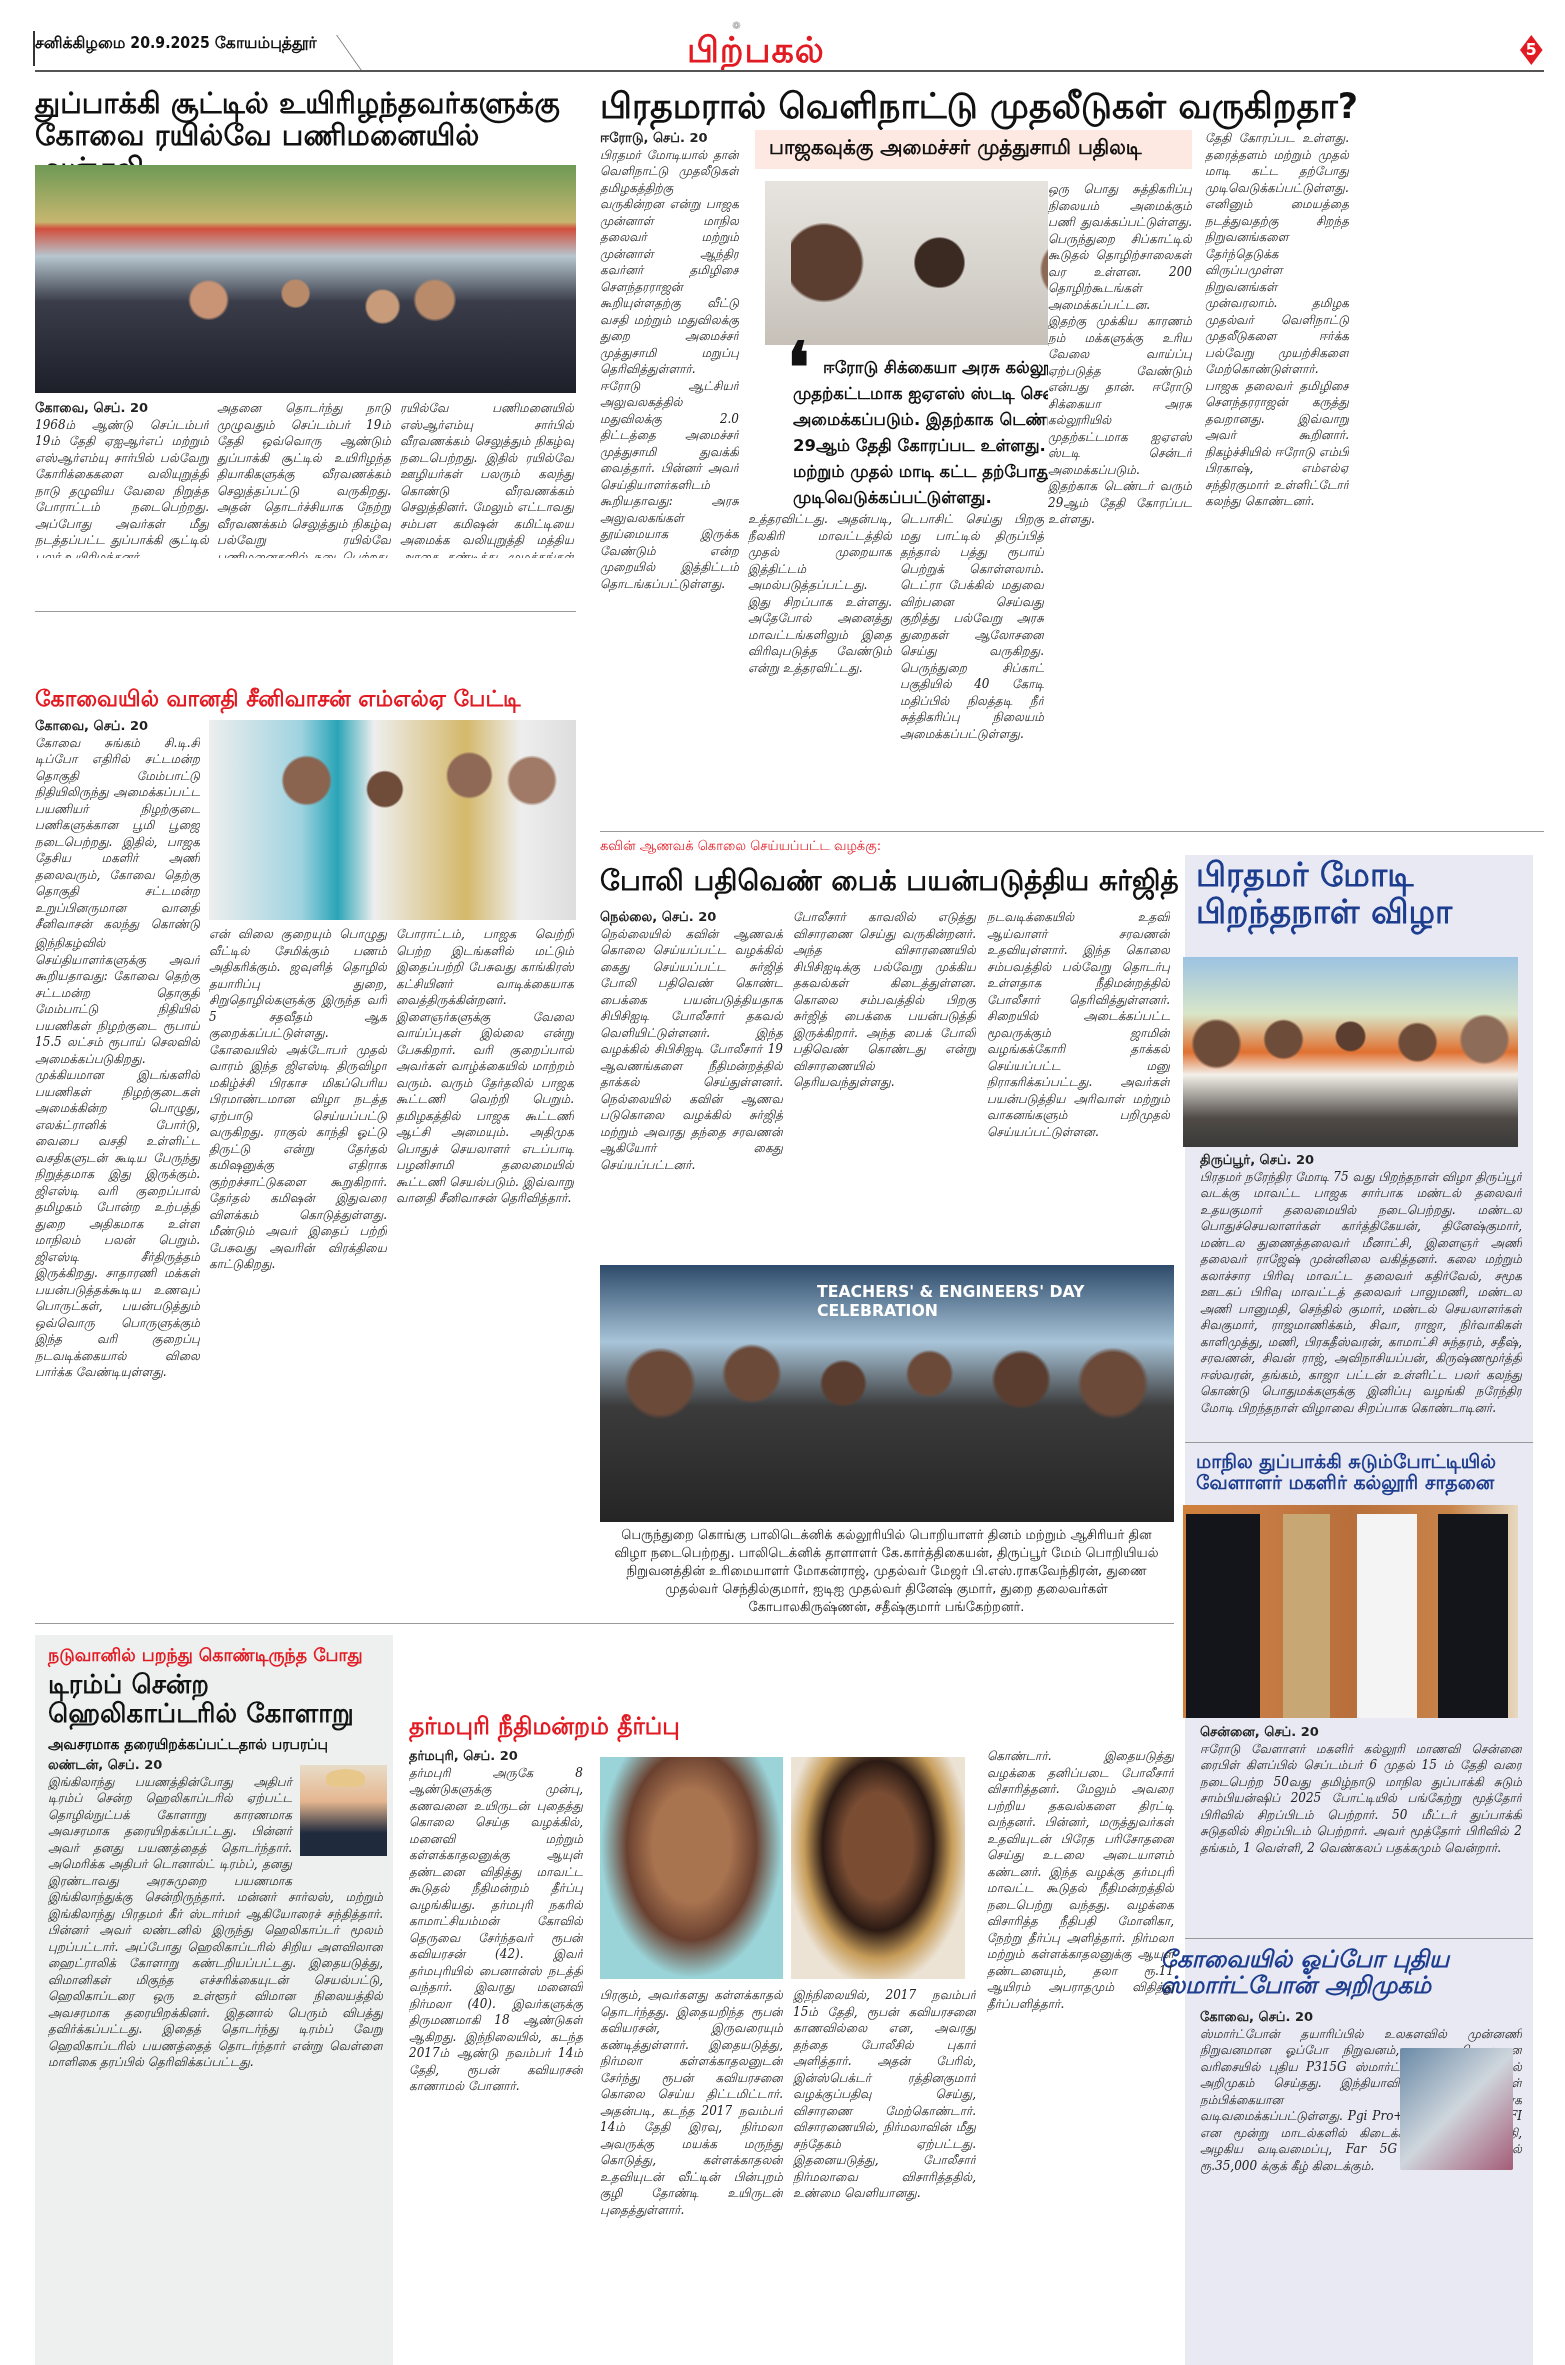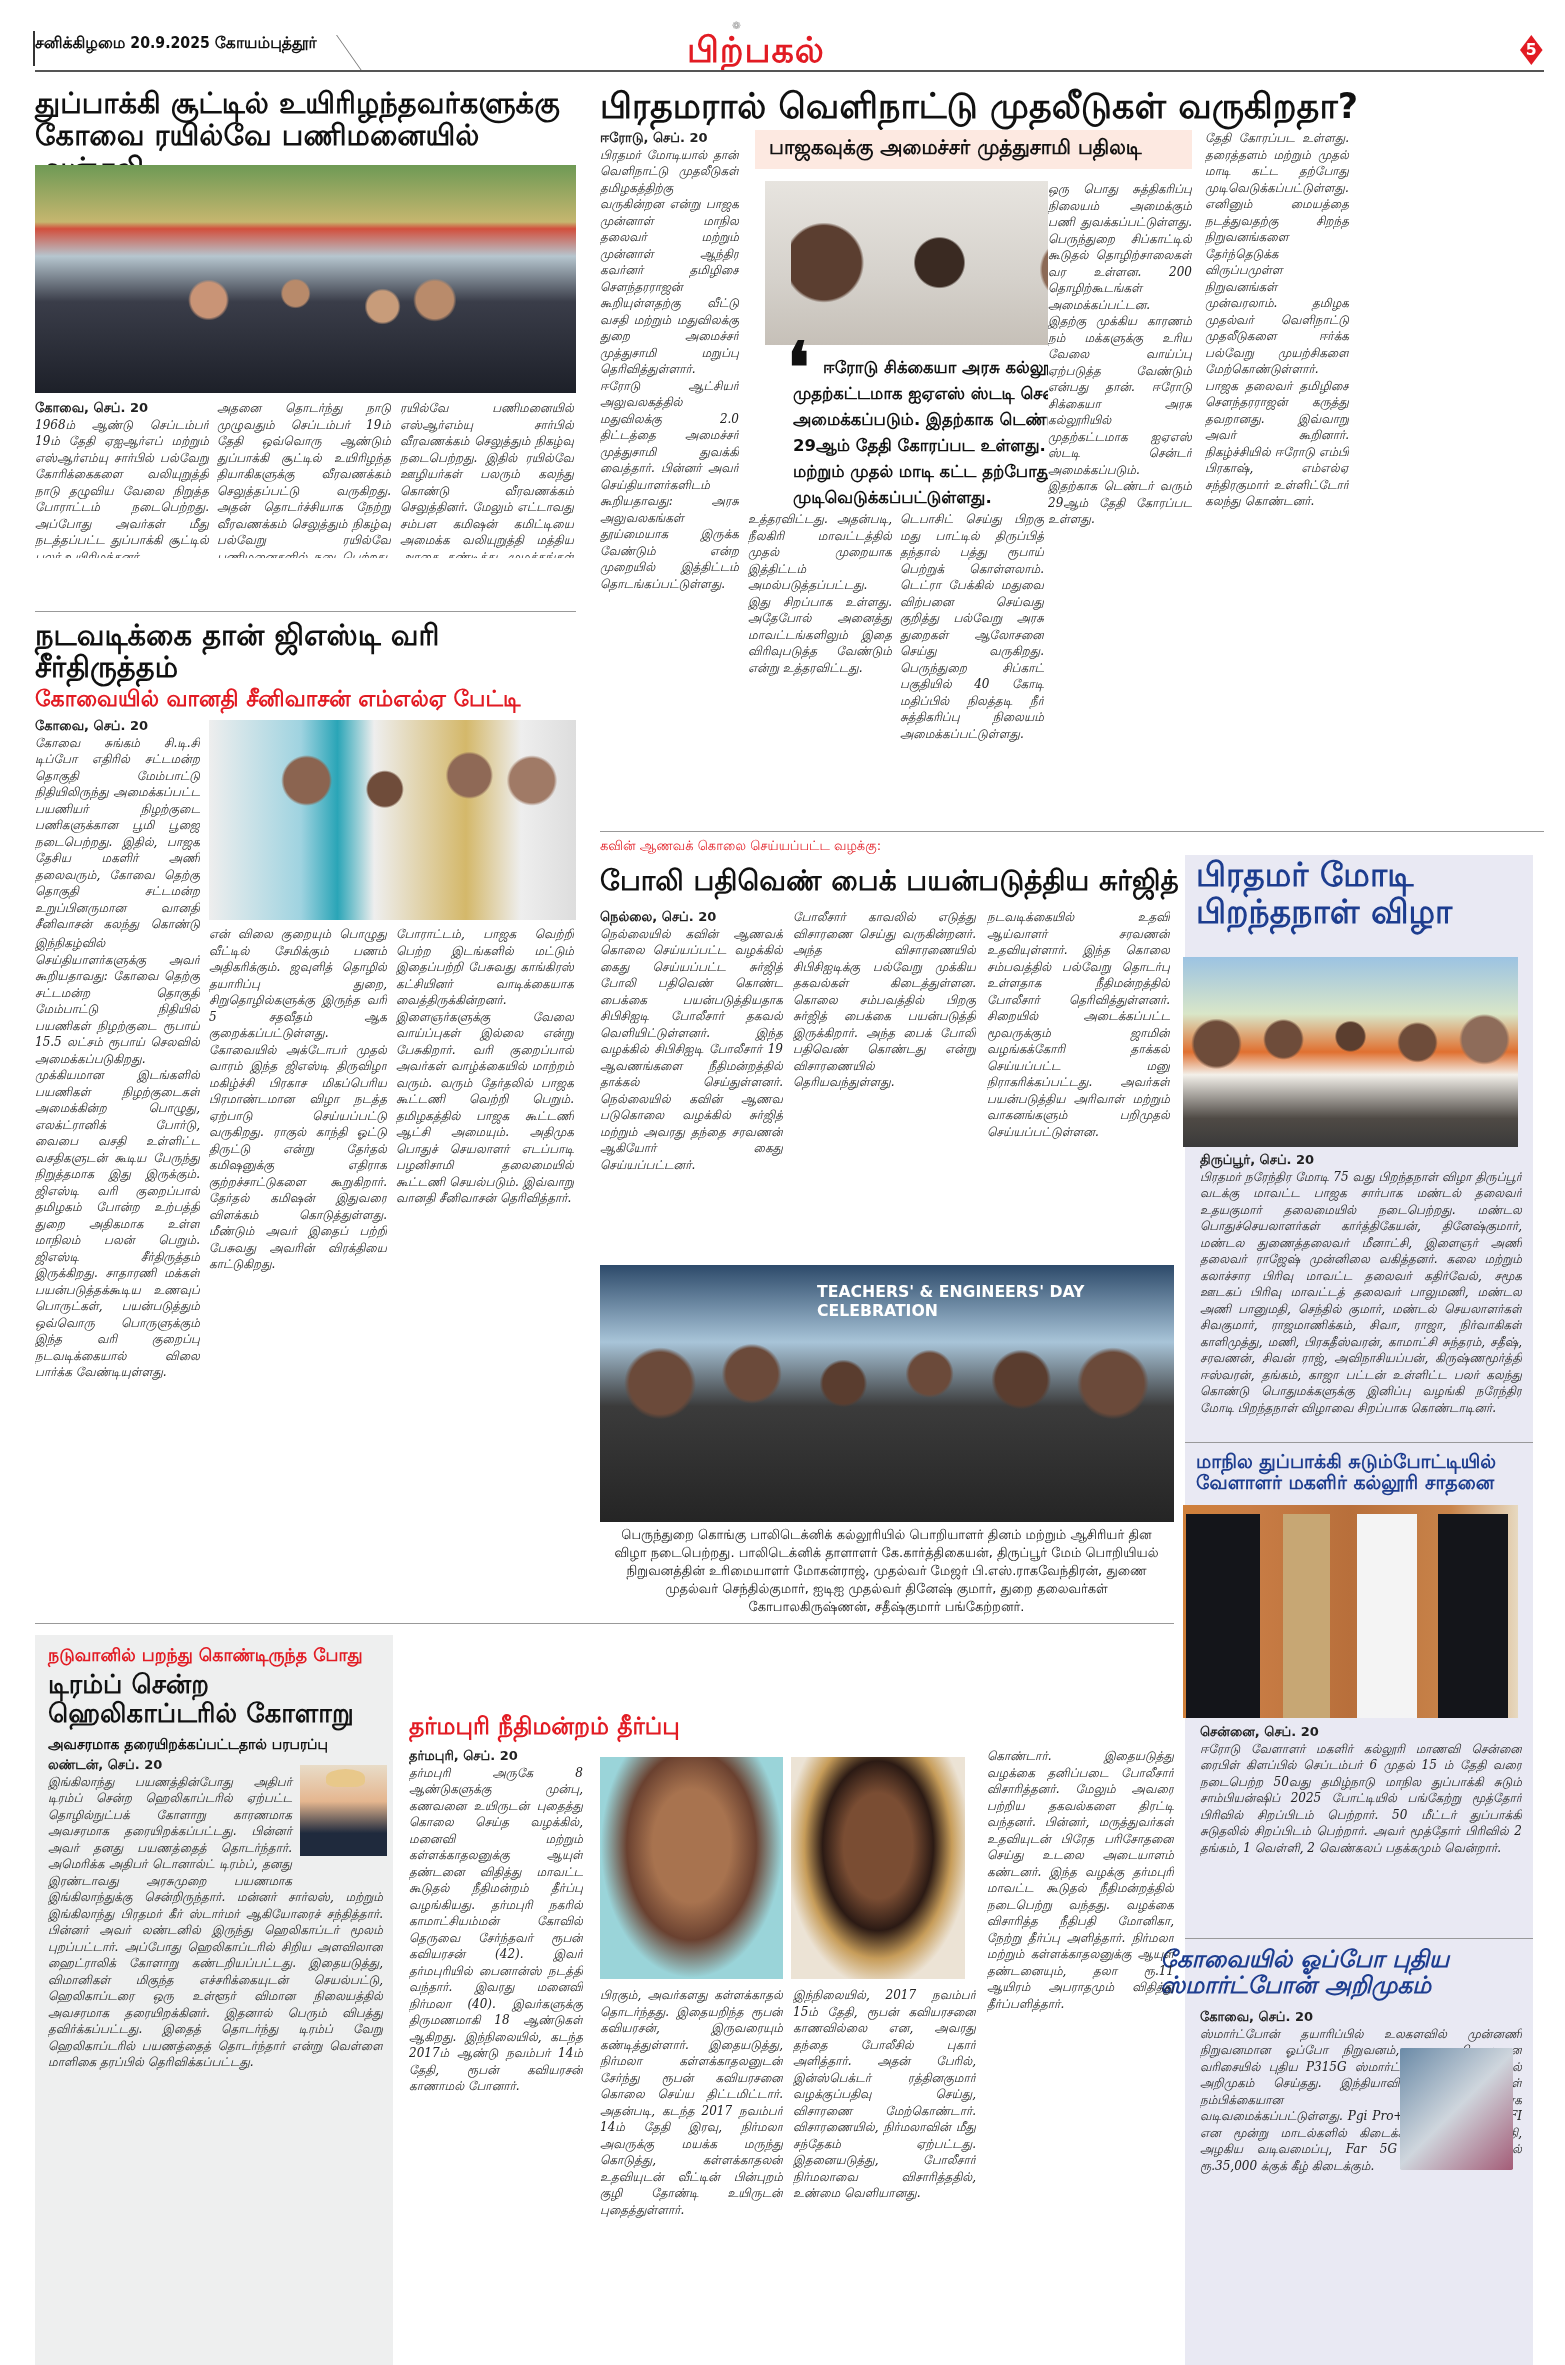--- a/index.html
+++ b/index.html
@@ -46,21 +46,20 @@
 </div>
 <div class="txt" style="left:35px;top:400px;width:174px;height:158px">
   <span class="dateline">கோவை, செப். 20</span><br>
   <span>1968ம் ஆண்டு செப்டம்பர் 19ம் தேதி ஏஐஆர்எப் மற்றும் எஸ்ஆர்எம்யு சார்பில் பல்வேறு கோரிக்கைகளை வலியுறுத்தி நாடு தழுவிய வேலை நிறுத்த போராட்டம் நடைபெற்றது. அப்போது அவர்கள் மீது நடத்தப்பட்ட துப்பாக்கி சூட்டில் பலர் உயிரிழந்தனர்.</span>
 </div>
 <div class="txt" style="left:217px;top:400px;width:174px;height:158px">அதனை தொடர்ந்து நாடு முழுவதும் செப்டம்பர் 19ம் தேதி ஒவ்வொரு ஆண்டும் துப்பாக்கி சூட்டில் உயிரிழந்த தியாகிகளுக்கு வீரவணக்கம் செலுத்தப்பட்டு வருகிறது. அதன் தொடர்ச்சியாக நேற்று வீரவணக்கம் செலுத்தும் நிகழ்வு பல்வேறு ரயில்வே பணிமனைகளில் நடைபெற்றது. அதன் ஒரு பகுதியாக கோவை</div>
 <div class="txt" style="left:400px;top:400px;width:174px;height:158px">ரயில்வே பணிமனையில் எஸ்ஆர்எம்யு சார்பில் வீரவணக்கம் செலுத்தும் நிகழ்வு நடைபெற்றது. இதில் ரயில்வே ஊழியர்கள் பலரும் கலந்து கொண்டு வீரவணக்கம் செலுத்தினர். மேலும் எட்டாவது சம்பள கமிஷன் கமிட்டியை அமைக்க வலியுறுத்தி மத்திய அரசை கண்டித்து முழக்கங்கள் எழுப்பப்பட்டன.</div>
 <div class="rule" style="left:35px;top:611px;width:541px"></div>
 
 <div class="abs headline h-black" style="left:35px;top:619px;width:541px;font-size:29px;">
-  <div>நடவடிக்கை தான் ஜிஎஸ்டி வரி சீர்திருத்தம்</div>
 </div>
 <div class="abs headline red" style="left:35px;top:687px;font-size:22px;">கோவையில் வானதி சீனிவாசன் எம்எல்ஏ பேட்டி</div>
 <div class="txt" style="left:35px;top:718px;width:165px;height:216px">
   <span class="dateline">கோவை, செப். 20</span><br>
   <span>கோவை சுங்கம் சி.டி.சி டிப்போ எதிரில் சட்டமன்ற தொகுதி மேம்பாட்டு நிதியிலிருந்து அமைக்கப்பட்ட பயணியர் நிழற்குடை பணிகளுக்கான பூமி பூஜை நடைபெற்றது. இதில், பாஜக தேசிய மகளிர் அணி தலைவரும், கோவை தெற்கு தொகுதி சட்டமன்ற உறுப்பினருமான வானதி சீனிவாசன் கலந்து கொண்டு புதிய பேருந்து நிழற்குடை கட்டுமான பணிகளை துவக்கி வைத்தார்.</span>
 </div>
 <div class="photo" style="left:209px;top:720px;width:367px;height:200px;background:linear-gradient(90deg,#eee 0%,#9fd3e0 25%,#2aa5b7 35%,#eee 45%,#d4b86a 70%,#eee 85%,#ddd 100%);">
   <div style="position:absolute;left:35px;top:17.4px;width:313px;height:174px;background:radial-gradient(circle at 20% 25%,#8b6450 8%,transparent 9%),radial-gradient(circle at 45% 30%,#6f4c3a 8%,transparent 9%),radial-gradient(circle at 72% 22%,#8f6956 8%,transparent 9%),radial-gradient(circle at 92% 25%,#a07a66 7%,transparent 8%);"></div>
 </div>
 <div class="txt" style="left:35px;top:935px;width:165px;height:678px">இந்நிகழ்வில் செய்தியாளர்களுக்கு அவர் கூறியதாவது: கோவை தெற்கு சட்டமன்ற தொகுதி மேம்பாட்டு நிதியில் பயணிகள் நிழற்குடை ரூபாய் 15.5 லட்சம் ரூபாய் செலவில் அமைக்கப்படுகிறது. முக்கியமான இடங்களில் பயணிகள் நிழற்குடைகள் அமைக்கின்ற பொழுது, எலக்ட்ரானிக் போர்டு, வைபை வசதி உள்ளிட்ட வசதிகளுடன் கூடிய பேருந்து நிறுத்தமாக இது இருக்கும். ஜிஎஸ்டி வரி குறைப்பால் தமிழகம் போன்ற உற்பத்தி துறை அதிகமாக உள்ள மாநிலம் பலன் பெறும். ஜிஎஸ்டி சீர்திருத்தம் இருக்கிறது. சாதாரணி மக்கள் பயன்படுத்தக்கூடிய உணவுப் பொருட்கள், பயன்படுத்தும் ஒவ்வொரு பொருளுக்கும் இந்த வரி குறைப்பு நடவடிக்கையால் விலை பார்க்க வேண்டியுள்ளது.</div>

